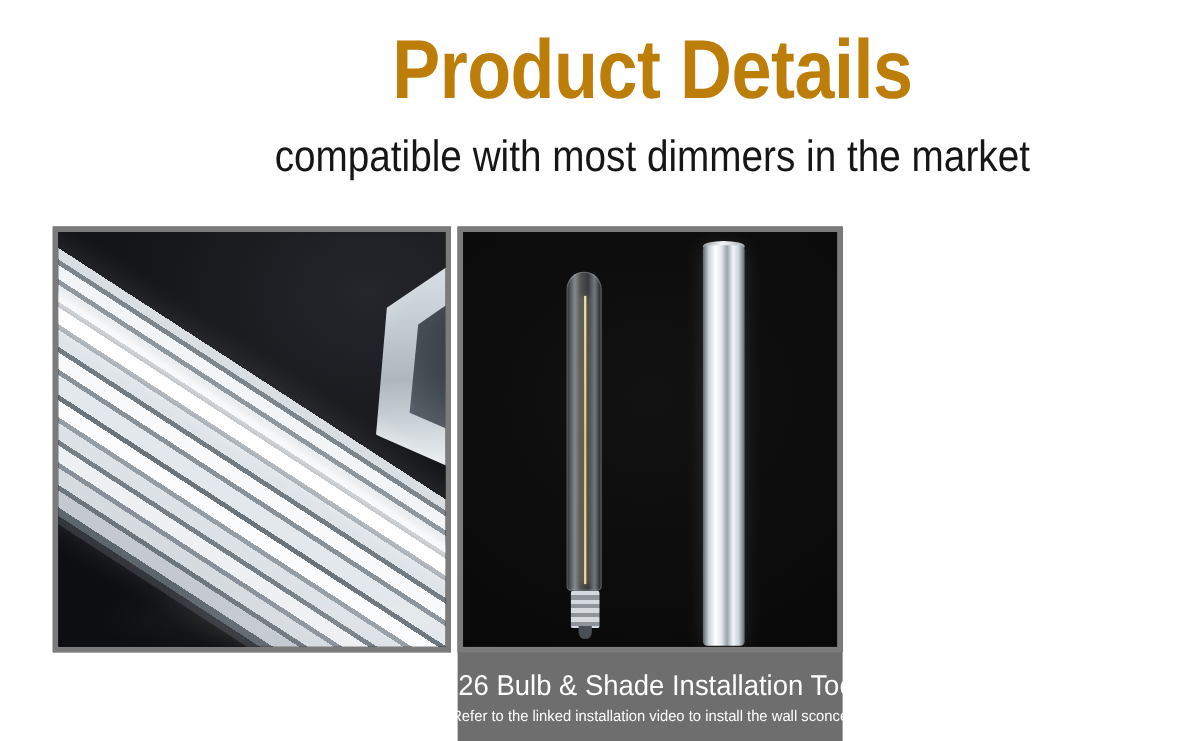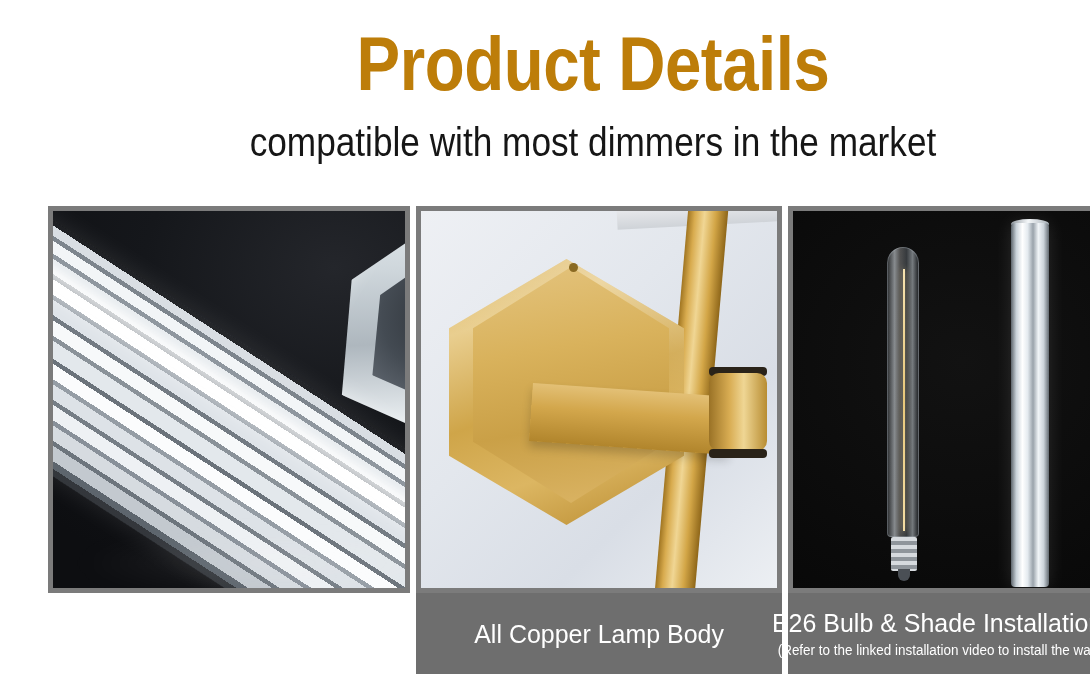--- a/index.html
+++ b/index.html
@@ -203,37 +203,20 @@
       <div class="photo">
         <div class="bg-dark"></div>
         <div class="tube">
           <div class="tube-hi"></div>
         </div>
         <div class="hexcap"></div>
         <div class="tube-shadow"></div>
       </div>
     </div>
 
-    <div class="col c2">
-      <div class="photo">
-        <div class="bg-wall"></div>
-        <div class="ceil"></div>
-        <div class="rod"></div>
-        <div class="hexplate"></div>
-        <div class="hexface"></div>
-        <div class="screw"></div>
-        <div class="arm"></div>
-        <div class="joint-top"></div>
-        <div class="joint"></div>
-        <div class="joint-bot"></div>
-      </div>
-      <div class="caption">
-        <div class="cap-main">All Copper Lamp Body</div>
-      </div>
-    </div>
 
     <div class="col c3">
       <div class="photo">
         <div class="bg-black"></div>
         <div class="bulb"></div>
         <div class="filament"></div>
         <div class="base"></div>
         <div class="base-tip"></div>
         <div class="tool-top"></div>
         <div class="tool"></div>

